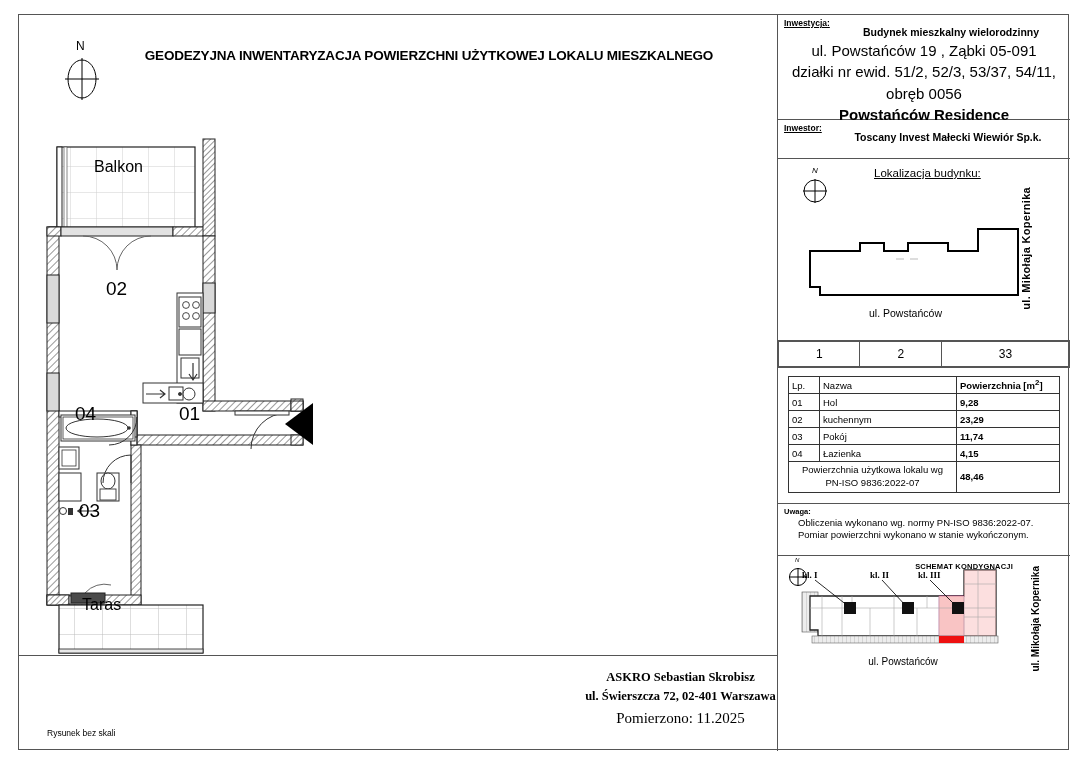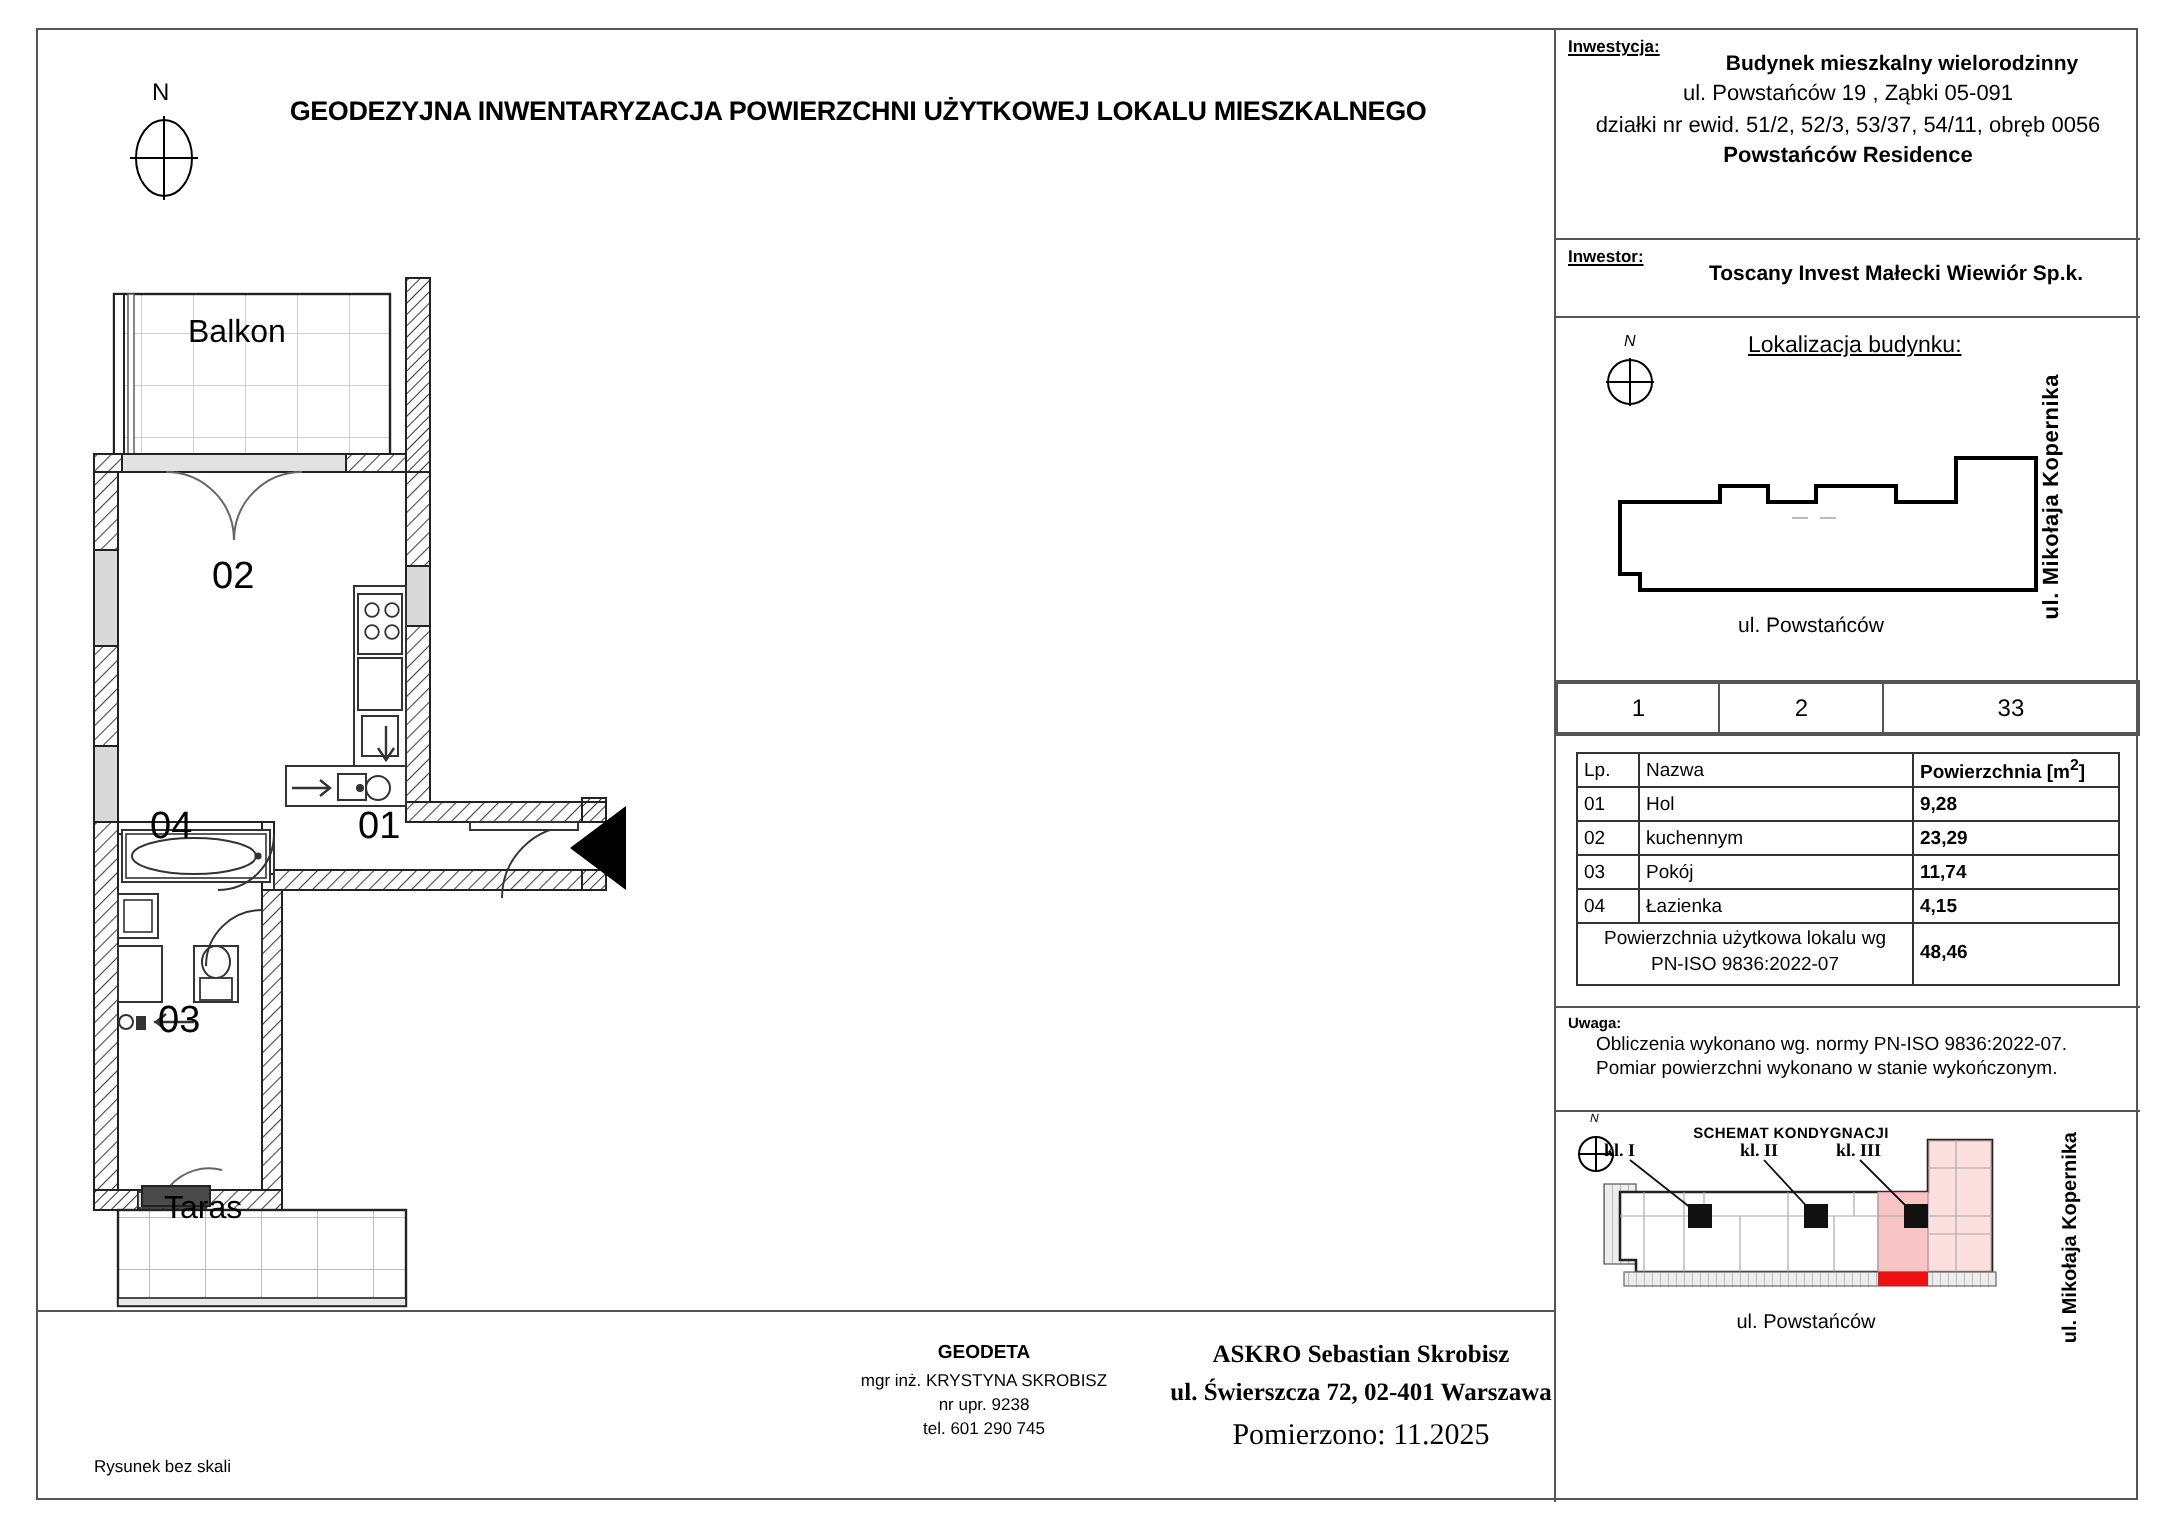--- a/index.html
+++ b/index.html
@@ -20,21 +20,21 @@
   .compass-svg{position:absolute;left:0;top:14px;}
 
   
   #titleblock{position:absolute;left:758px;top:0;width:293px;height:736px;
               border-left:1.5px solid #555;box-sizing:border-box;}
   .tb-row{border-bottom:1px solid #555;box-sizing:border-box;padding:3px 6px;}
   .tb-label{font-size:8.5px;font-weight:bold;text-decoration:underline;
             display:inline-block;vertical-align:top;}
   .tb-center{text-align:center;}
   .b{font-weight:bold;}
-  .s11{font-size:10.5px;} .s10{font-size:11px;}
+  .s11{font-size:10.5px;} .s10{font-size:15px;}
   .lh{line-height:1.42;}
 
   #inwestycja{height:105px;}
   #inwestycja .lines{margin-top:-11px;}
   #inwestor{height:39px;}
 
   
   #lokalizacja{height:182px;position:relative;}
   #lok-title{position:absolute;left:96px;top:8px;font-size:11.5px;
              text-decoration:underline;}
@@ -59,21 +59,21 @@
   #rooms-tbl .c-area{text-align:left;width:96px;font-weight:bold;}
   #rooms-tbl .sumlab{text-align:center;line-height:1.35;padding:2px 4px;}
 
   
   #uwaga{height:52px;}
   #uwaga .u-l{font-size:7.5px;font-weight:bold;}
   #uwaga p{margin:1px 0 0 14px;font-size:9.5px;}
 
   
   #schemat{height:124px;position:relative;}
-  #schemat-title{position:absolute;left:0;top:6px;width:235px;text-align:center;
+  #schemat-title{position:absolute;left:0;top:6px;width:235px;text-align:right;
                  font-size:7.5px;font-weight:bold;letter-spacing:0.2px;}
   #compass-sch{position:absolute;left:8px;top:4px;width:26px;height:32px;}
   #compass-sch .n{position:absolute;left:9px;top:-3px;font-size:6px;font-style:italic;}
   #sch-street-bottom{position:absolute;left:0;top:100px;width:250px;text-align:center;font-size:10px;}
   #sch-street-right{position:absolute;left:252px;top:10px;font-size:10px;font-weight:bold;
                     writing-mode:vertical-rl;transform:rotate(180deg);}
   .kl-lab{position:absolute;font-size:9px;font-weight:bold;font-family:"Liberation Serif",serif;}
 
   
   #plan{position:absolute;left:0;top:100px;width:758px;height:540px;}
@@ -256,26 +256,20 @@
     <div class="rmnum" style="left:87px;top:163px;">02</div>
     <div class="rmnum" style="left:56px;top:288px;">04</div>
     <div class="rmnum" style="left:160px;top:288px;">01</div>
     <div class="rmnum" style="left:60px;top:385px;">03</div>
 
     <div class="outlab" style="left:75px;top:43px;">Balkon</div>
     <div class="outlab" style="left:63px;top:481px;">Taras</div>
   </div>
 
   <div id="footer">
-    <div id="geodeta">
-      <div class="t">GEODETA</div>
-      <div>mgr inż. KRYSTYNA SKROBISZ</div>
-      <div>nr upr. 9238</div>
-      <div>tel. 601 290 745</div>
-    </div>
     <div id="askro">
       <div>ASKRO Sebastian Skrobisz</div>
       <div>ul. Świerszcza 72, 02-401 Warszawa</div>
       <div id="pomierzono">Pomierzono: 11.2025</div>
     </div>
     <div id="bezskali">Rysunek bez skali</div>
   </div>
 
   <div id="titleblock">
 

